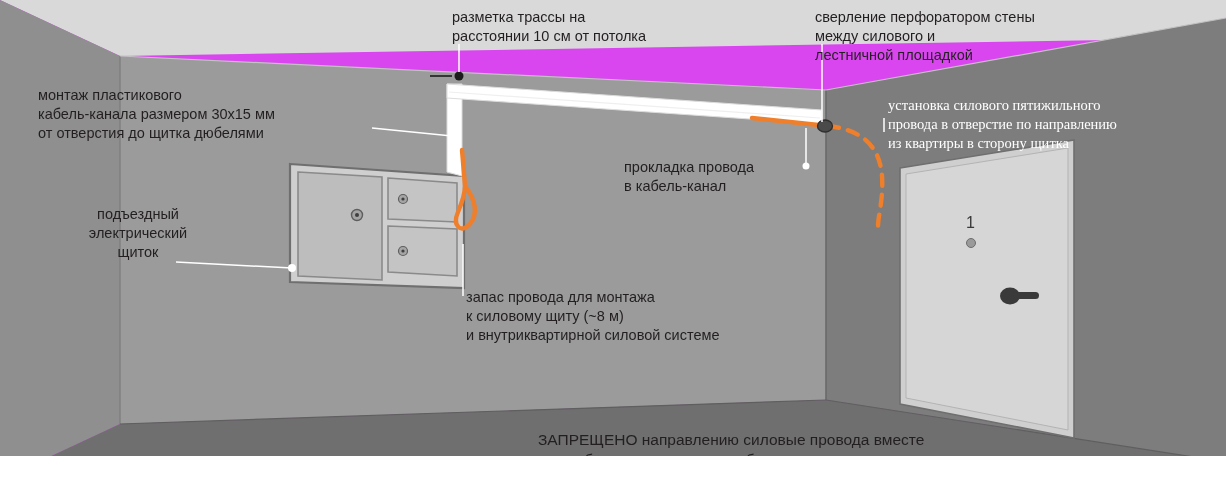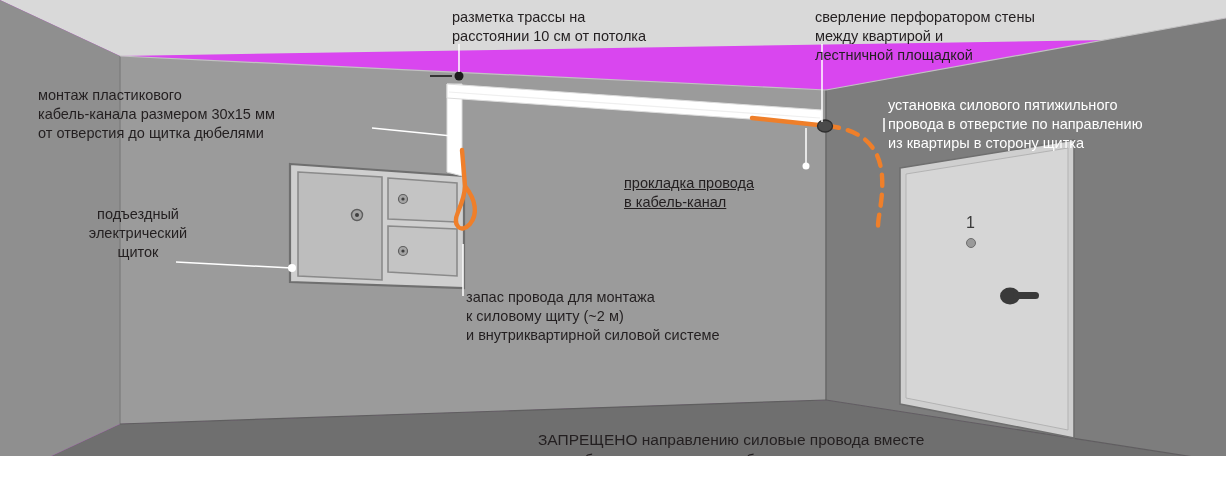--- a/index.html
+++ b/index.html
@@ -23,32 +23,33 @@
   .label {
     position: absolute;
     color: #231f20;
     font-size: 14.5px;
     line-height: 1.32;
     white-space: pre-line;
     font-family: "Liberation Sans", sans-serif;
   }
   .label.white {
     color: #ffffff;
+    font-family: Liberation Serif, serif;
   }
   .label.bottom-note {
     font-size: 15.5px;
     color: #231f20;
     text-align: left;
   }
   
   #lbl-marking   { left: 452px; top: 8px;   width: 290px; }
   #lbl-drilling  { left: 815px; top: 8px;   width: 300px; }
   #lbl-mount     { left: 38px;  top: 86px;  width: 340px; }
   #lbl-power     { left: 888px; top: 96px;  width: 310px; color:#ffffff; }
-  #lbl-channel   { left: 624px; top: 174px; width: 250px; text-decoration: underline; }
+  #lbl-channel   { left: 624px; top: 158px; width: 250px; }
   #lbl-panel     { left: 38px;  top: 205px; width: 200px; text-align: center; }
   #lbl-reserve   { left: 466px; top: 288px; width: 360px; }
   #lbl-forbidden { left: 538px; top: 430px; width: 520px; }
 </style>
 </head>
 <body>
 
 <div id="stage">
 
   <svg id="scene" viewBox="0 0 1226 480" width="1226" height="480" xmlns="http://www.w3.org/2000/svg">
@@ -133,34 +134,34 @@
     <g fill="#ffffff">
       <circle cx="452" cy="136" r="4"></circle>
       <circle cx="292" cy="268" r="4"></circle>
       <circle cx="806" cy="166" r="3.5"></circle>
     </g>
   </svg>
 
   <div class="label" id="lbl-marking">разметка трассы на
 расстоянии 10 см от потолка</div>
   <div class="label" id="lbl-drilling">сверление перфоратором стены
-между квартирой и
+между силового и
 лестничной площадкой</div>
   <div class="label" id="lbl-mount">монтаж пластикового
 кабель-канала размером 30х15 мм
 от отверстия до щитка дюбелями</div>
   <div class="label white" id="lbl-power">установка силового пятижильного
 провода в отверстие по направлению
 из квартиры в сторону щитка</div>
   <div class="label" id="lbl-channel">прокладка провода
 в кабель-канал</div>
   <div class="label" id="lbl-panel">подъездный
 электрический
 щиток</div>
   <div class="label" id="lbl-reserve">запас провода для монтажа
-к силовому щиту (~2 м)
+к силовому щиту (~8 м)
 и внутриквартирной силовой системе</div>
   <div class="label bottom-note" id="lbl-forbidden">ЗАПРЕЩЕНО направлению силовые провода вместе
 со слаботочными в одном кабель-канале</div>
 
   <div class="label" style="left:966px; top:212px; font-size:16px; color:#3a3a3a;">1</div>
 
 </div>
 
 </body></html>

